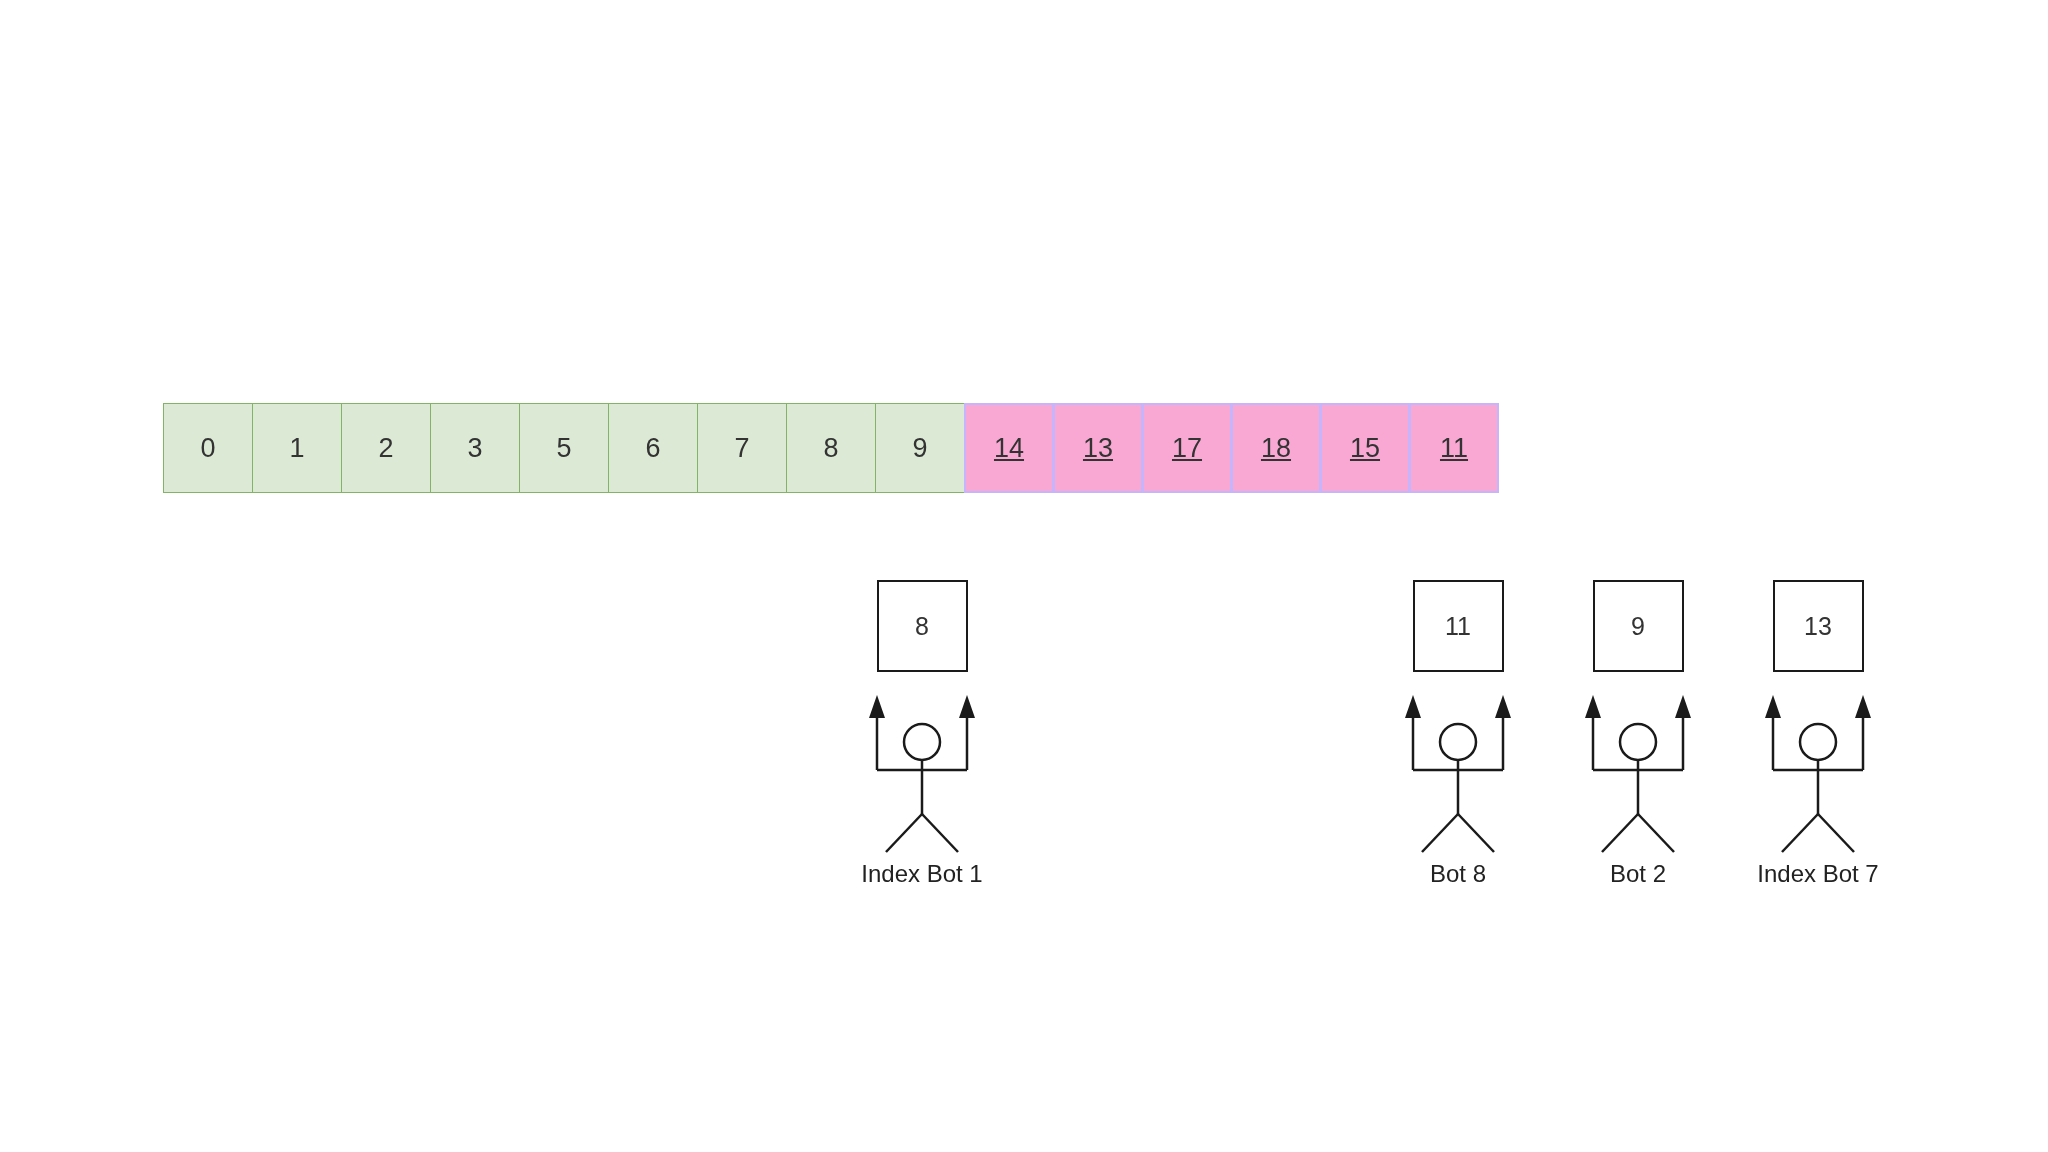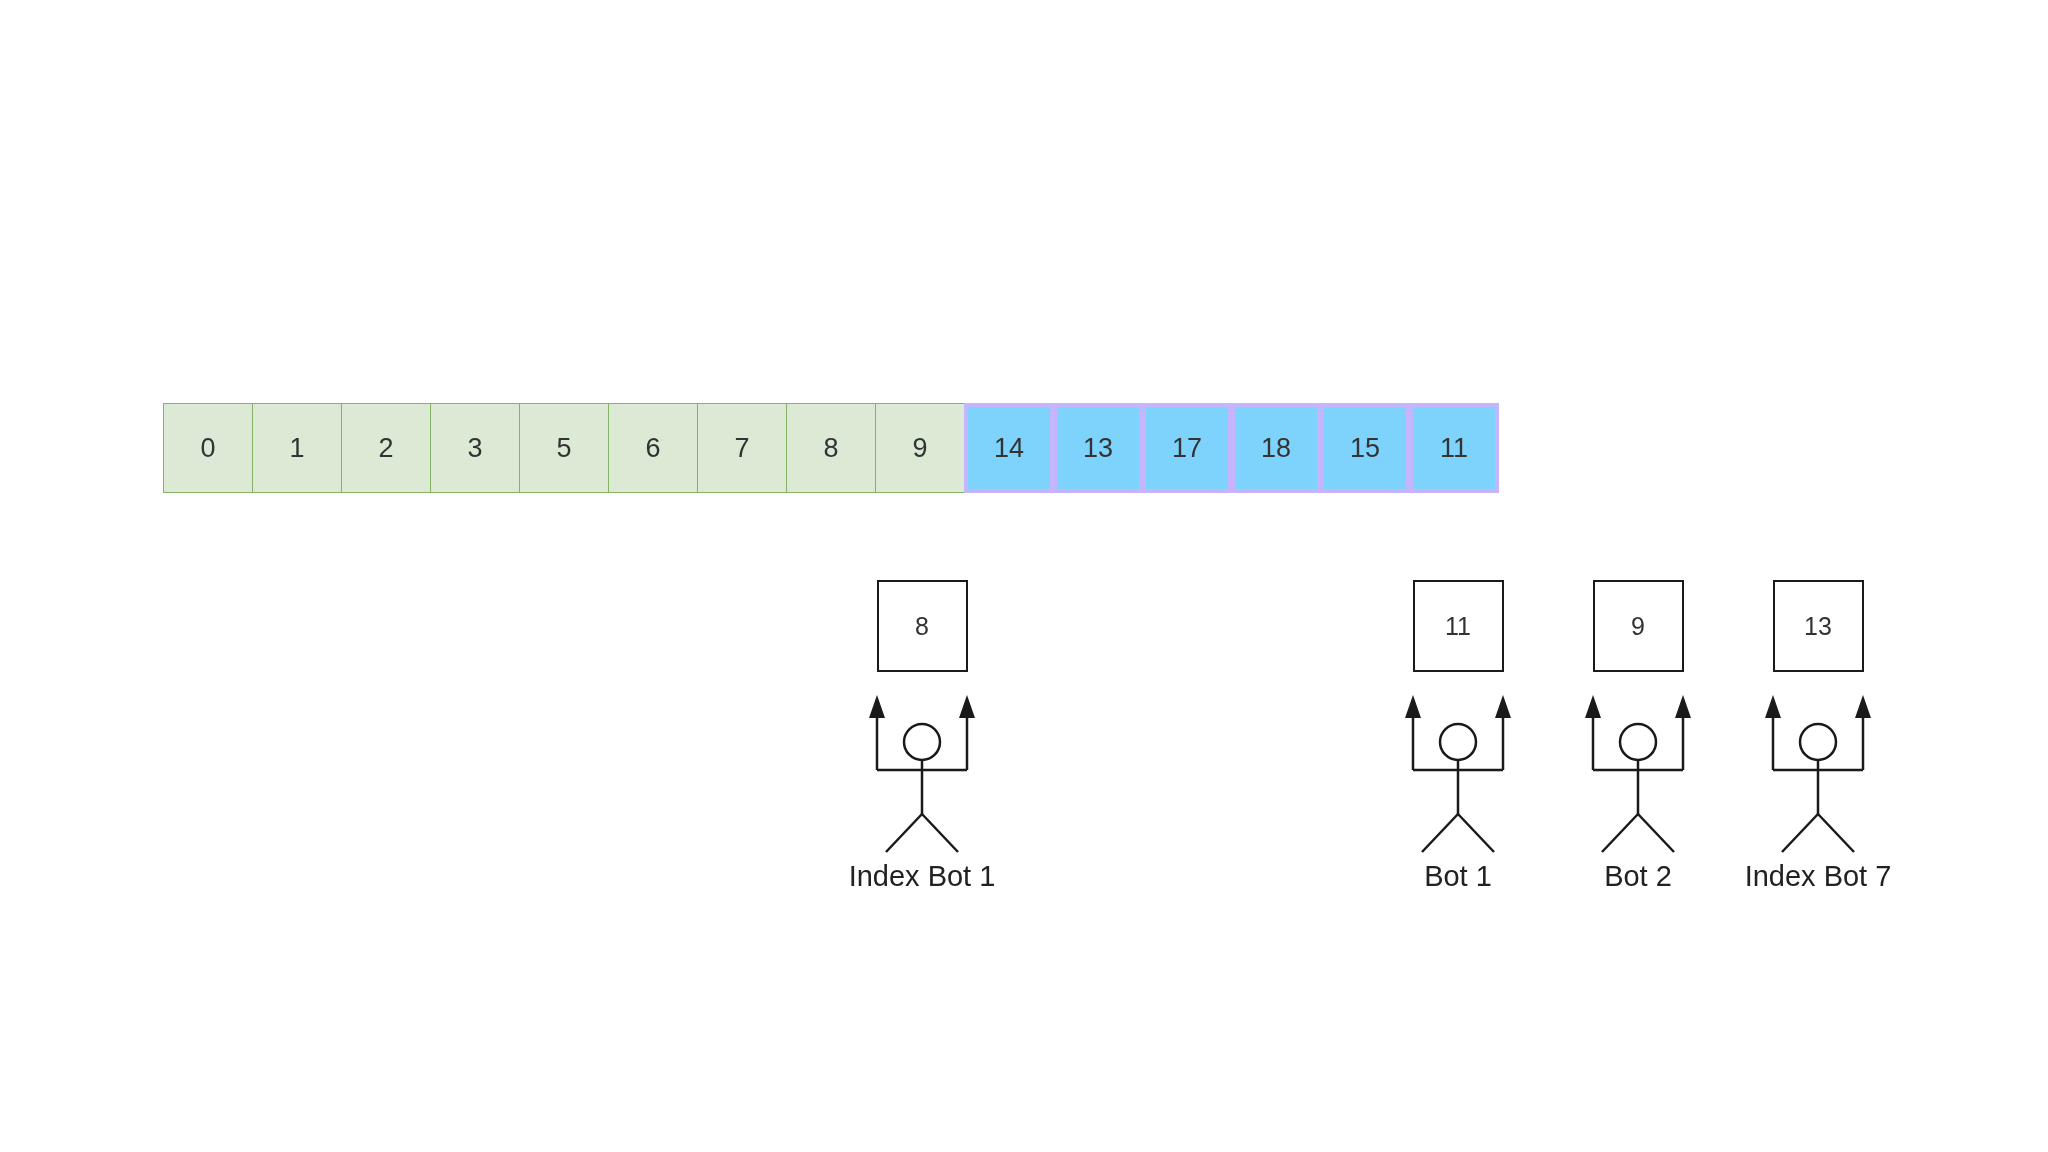--- a/index.html
+++ b/index.html
@@ -52,22 +52,23 @@
     justify-content: center;
     font-size: 27px;
     color: #333333;
   }
   .cell + .cell { margin-left: -1px; }
   .cell.sorted {
     background: var(--sortedFill, #dcead5);
     border: 1px solid var(--sortedStroke, #82b366);
   }
   .cell.unsorted {
-    background: #7dd3fc;
-    border: 4px solid #c4b5fd;
+    background: #f9a8d4;
+    border: 2px solid #c4b5fd;
+    text-decoration: underline;
   }
 
   
   .bot {
     position: absolute;
     top: 580px;
     width: 180px;
     text-align: center;
   }
   .value-box {
@@ -82,21 +83,21 @@
     justify-content: center;
     font-size: 25px;
     color: #333333;
   }
   .figure {
     display: block;
     margin: 20px auto 0 auto;
   }
   .bot-label {
     margin-top: 6px;
-    font-size: 29px;
+    font-size: 24px;
     color: #222222;
     white-space: nowrap;
   }
 </style>
 </head>
 <body>
 
 <div class="stage">
 
 
@@ -144,21 +145,21 @@
         <line x1="105" y1="24" x2="105" y2="78"></line>
         <line x1="15" y1="78" x2="105" y2="78"></line>
         <circle cx="60" cy="50" r="18" fill="#ffffff"></circle>
         <line x1="60" y1="68" x2="60" y2="122"></line>
         <line x1="60" y1="122" x2="24" y2="160"></line>
         <line x1="60" y1="122" x2="96" y2="160"></line>
       </g>
       <polygon points="15,3 7,26 23,26" fill="#1a1a1a"></polygon>
       <polygon points="105,3 97,26 113,26" fill="#1a1a1a"></polygon>
     </svg>
-    <div class="bot-label">Bot 1</div>
+    <div class="bot-label">Bot 8</div>
   </div>
 
   <div class="bot" style="left:1548px">
     <div class="value-box">9</div>
     <svg class="figure" width="120" height="162" viewBox="0 0 120 162">
       <g stroke="#1a1a1a" stroke-width="2.5" fill="none">
         <line x1="15" y1="24" x2="15" y2="78"></line>
         <line x1="105" y1="24" x2="105" y2="78"></line>
         <line x1="15" y1="78" x2="105" y2="78"></line>
         <circle cx="60" cy="50" r="18" fill="#ffffff"></circle>

